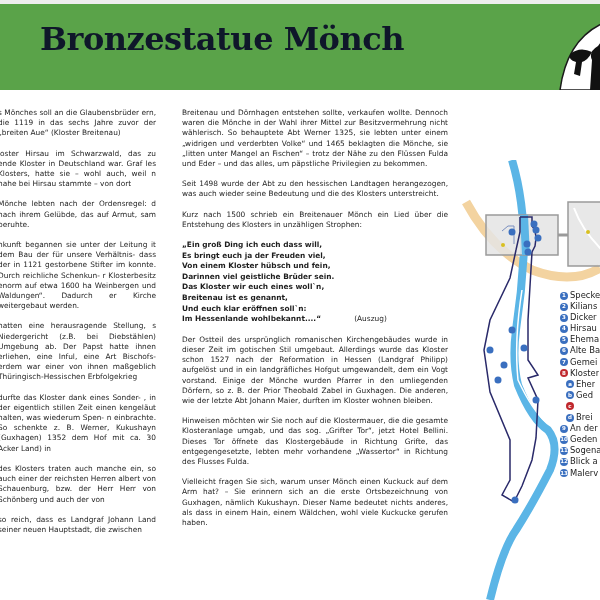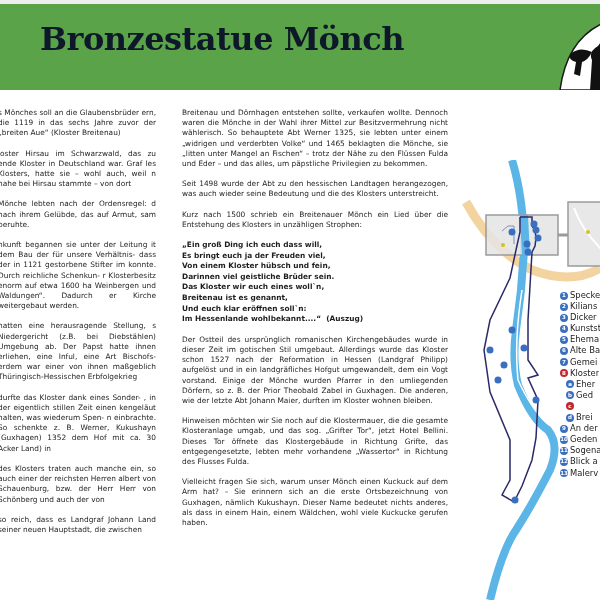--- a/index.html
+++ b/index.html
@@ -24,21 +24,21 @@
     position: absolute; left: 558px; top: 16px; width: 90px; height: 74px;
   }
   .col {
     position: absolute; font-size: 7.4px; line-height: 10.2px; color: #1e1e1e;
     text-align: justify;
   }
   .col p { margin: 0 0 10px 0; }
   .col1 { left: -2px; top: 108px; width: 158px; }
   .col2 { left: 182px; top: 108px; width: 266px; }
   .col p.poem { font-weight: bold; text-align: left; line-height: 10.6px; }
-  .col .aside { font-weight: bold; }
+  .col .aside { font-weight: normal; margin-left: 28px; }
   .col b { font-weight: bold; }
   .col p .line { display: block; }
   .map { position: absolute; left: 452px; top: 160px; width: 148px; height: 440px; }
   .legend { position: absolute; left: 560px; top: 290px; width: 60px; font-size: 8.4px; line-height: 11.1px; }
   .legend .item { white-space: nowrap; display: flex; align-items: center; height: 11.1px; }
   .legend .sub { padding-left: 6px; }
   .badge {
     display: inline-flex; align-items: center; justify-content: center;
     width: 8px; height: 8px; border-radius: 50%; background: #3a6fbf; color: #fff;
     font-size: 5.5px; font-weight: bold; margin-right: 2px; flex: none;
@@ -137,21 +137,21 @@
     <div class="item">
       <span class="badge">2</span>
       <span class="lbl">Kilians</span>
     </div>
     <div class="item">
       <span class="badge">3</span>
       <span class="lbl">Dicker</span>
     </div>
     <div class="item">
       <span class="badge">4</span>
-      <span class="lbl">Kunstst</span>
+      <span class="lbl">Hirsau</span>
     </div>
     <div class="item">
       <span class="badge">5</span>
       <span class="lbl">Ehema</span>
     </div>
     <div class="item">
       <span class="badge">6</span>
       <span class="lbl">Alte Ba</span>
     </div>
     <div class="item">

